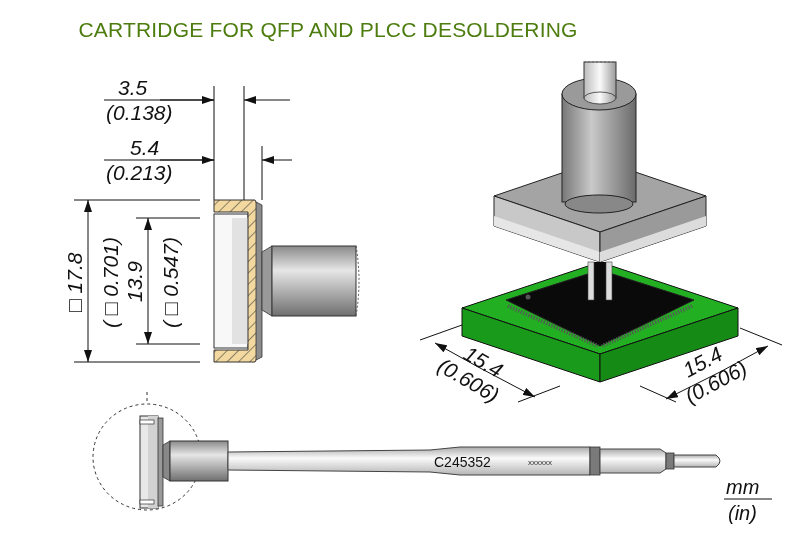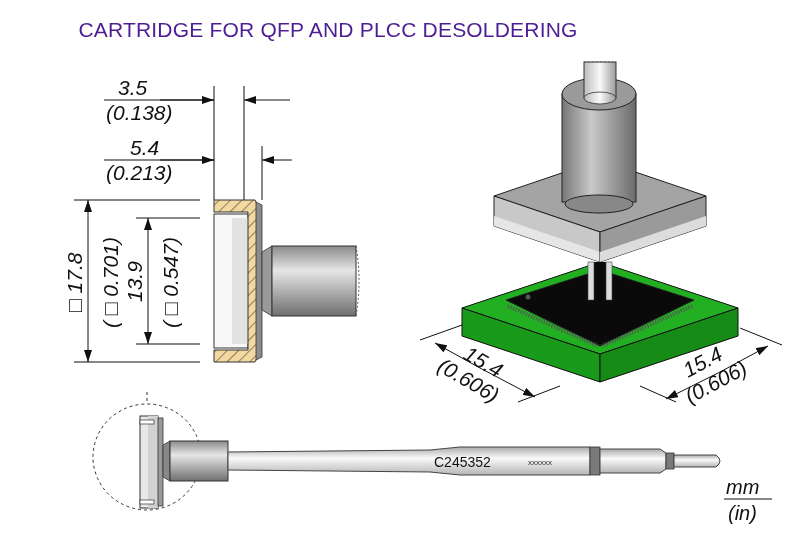--- a/index.html
+++ b/index.html
@@ -1,17 +1,17 @@
 <!DOCTYPE html>
 <html><head>
 <meta charset="utf-8">
 <style>
   html, body { margin:0; padding:0; background:#ffffff; }
   body { width:800px; height:533px; position:relative; overflow:hidden; font-family:"Liberation Sans", sans-serif; }
-  .title { position:absolute; left:0; width:656px; top:18px; text-align:center; font-size:21px; color:#4c1d95; letter-spacing:0.2px; font-family:"Liberation Sans", sans-serif; }
+  .title { position:absolute; left:0; width:656px; top:18px; text-align:center; font-size:21px; color:#4d7c0f; letter-spacing:0.2px; font-family:"Liberation Sans", sans-serif; }
   svg { position:absolute; left:0; top:0; }
   .dim { font-family:"Liberation Sans", sans-serif; font-style:italic; font-size:21px; fill:#111; }
   .dimsm { font-family:"Liberation Sans", sans-serif; font-style:italic; font-size:20px; fill:#111; }
   .part { font-family:"Liberation Sans", sans-serif; font-size:14px; fill:#111; }
   .tiny { font-family:"Liberation Sans", sans-serif; font-size:8px; fill:#333; }
 </style>
 </head>
 <body>
 
 <div class="title">CARTRIDGE FOR QFP AND PLCC DESOLDERING</div>

